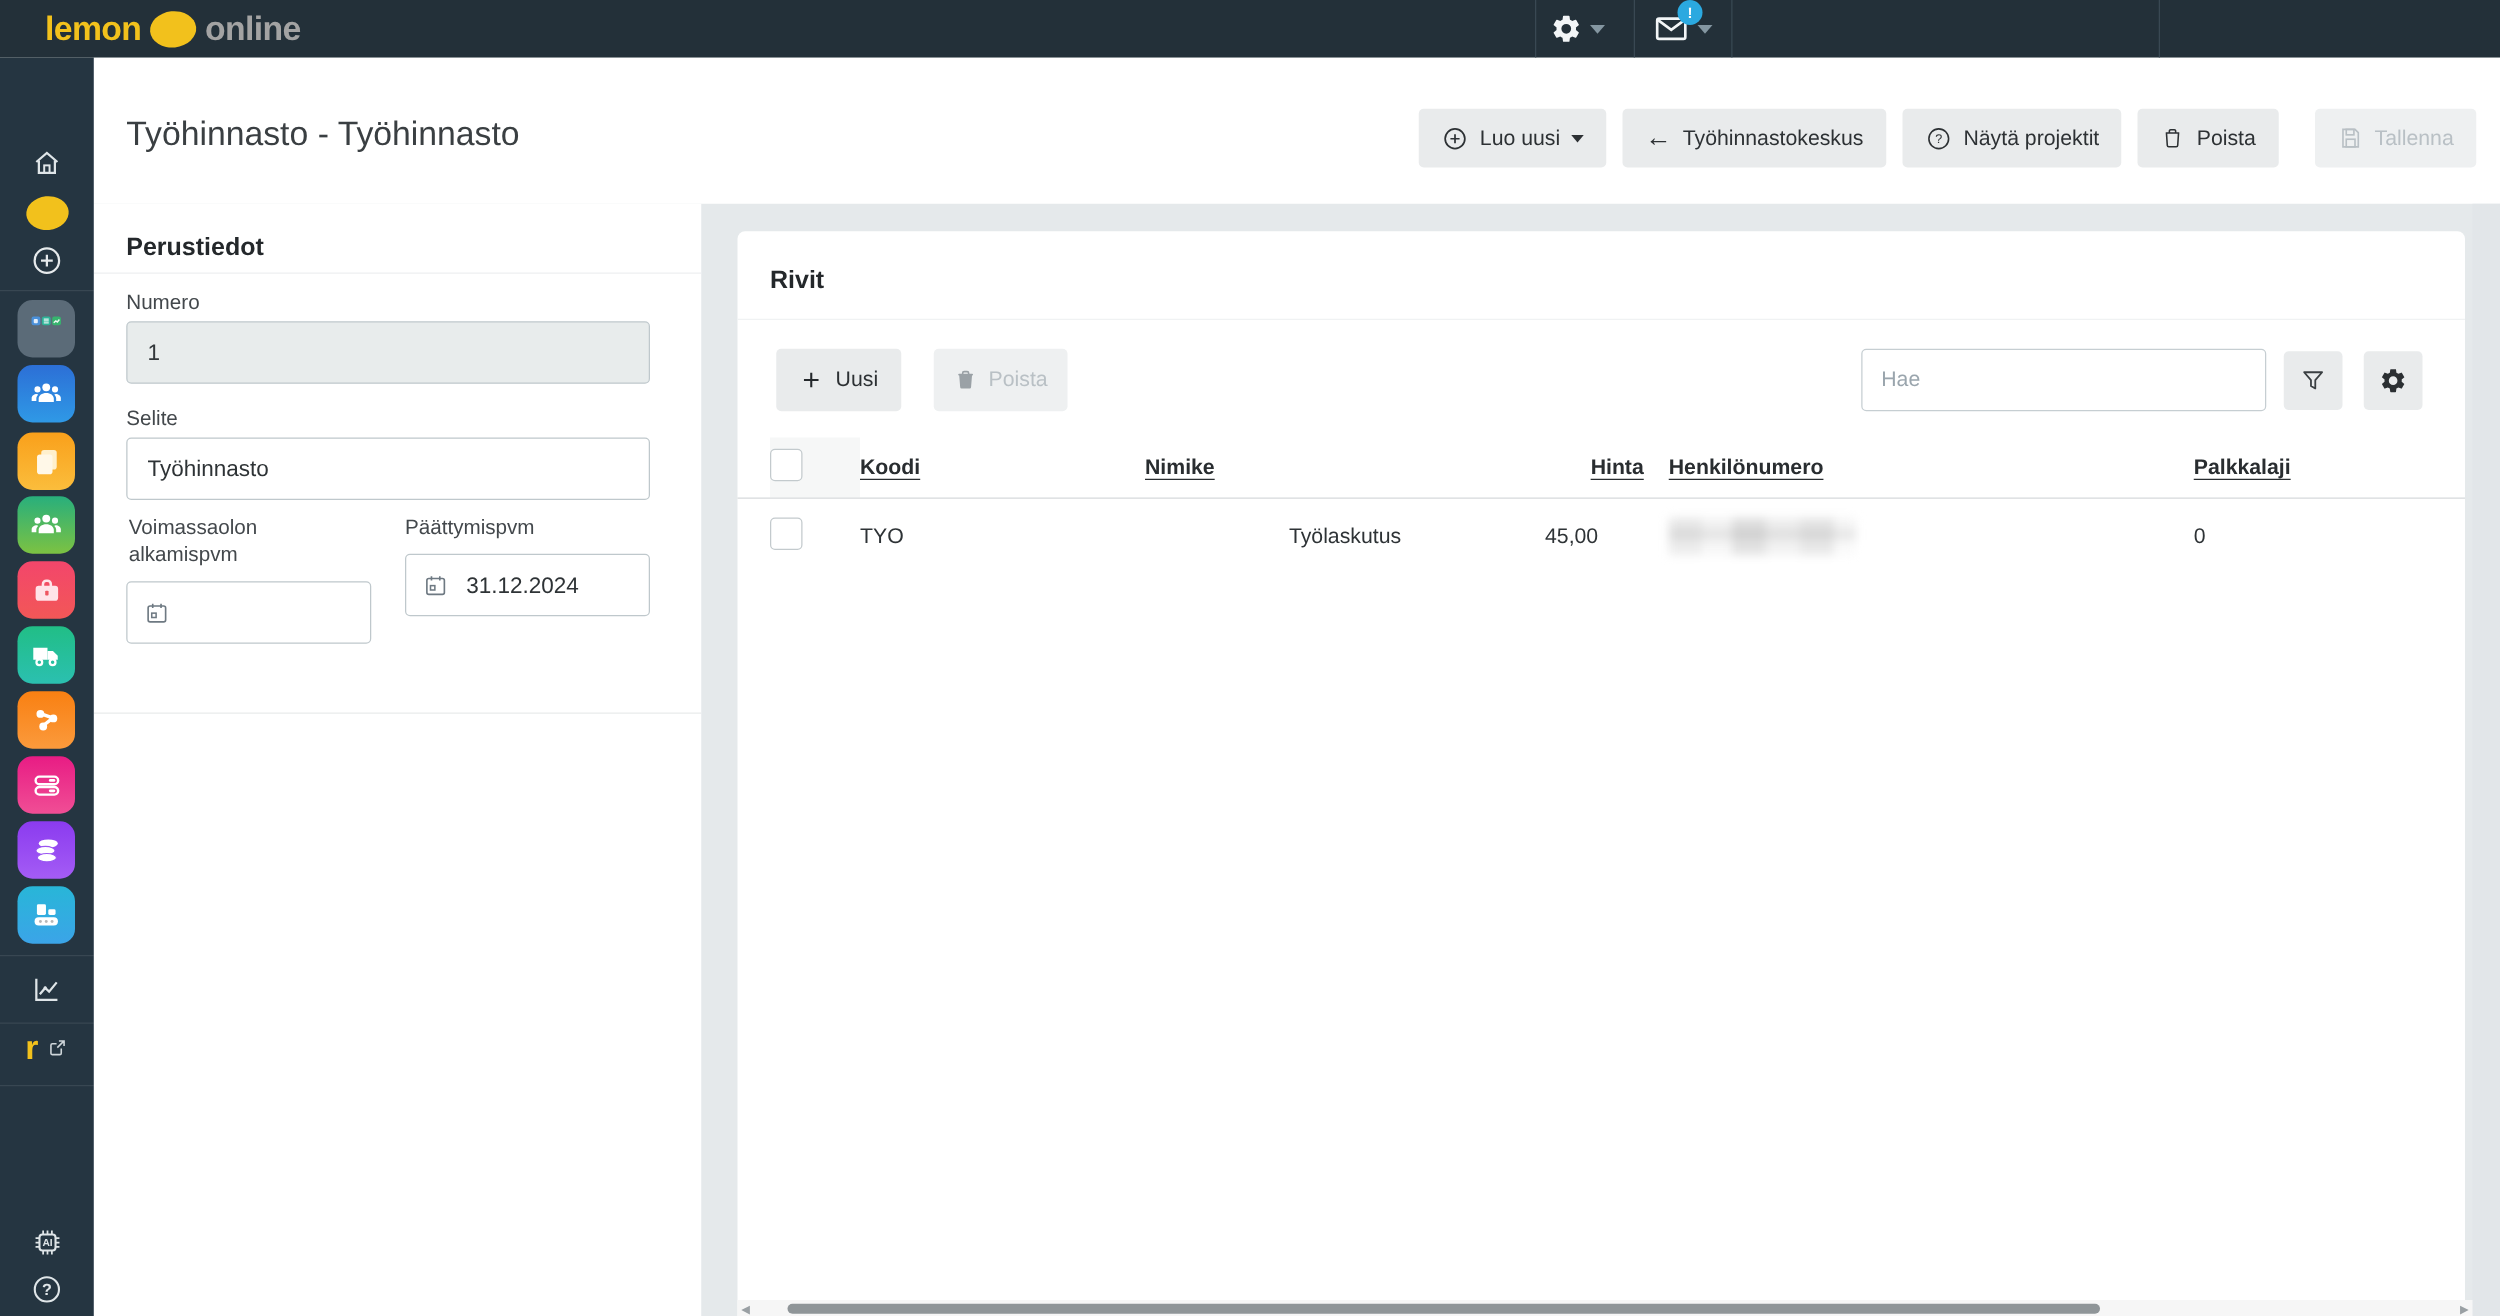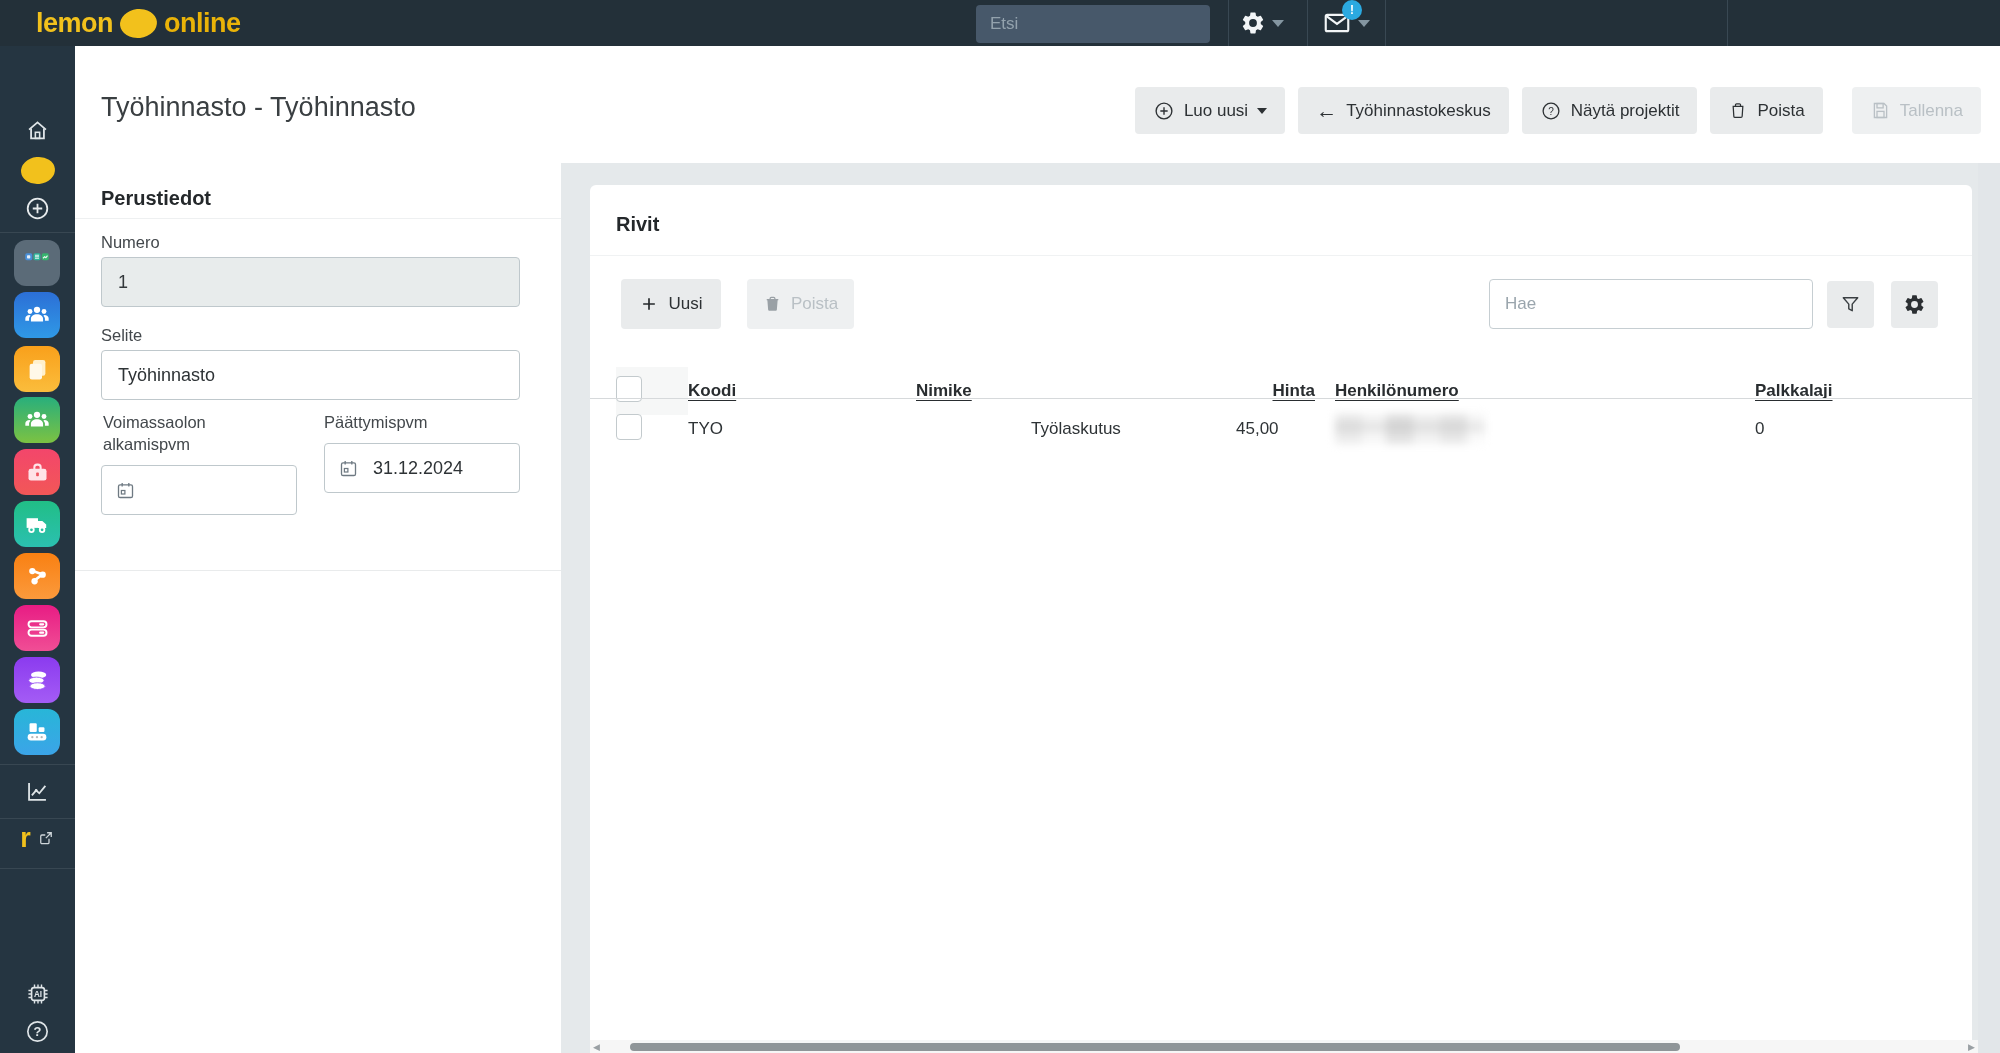--- a/index.html
+++ b/index.html
@@ -5,21 +5,21 @@
   * { margin:0; padding:0; box-sizing:border-box; }
   html,body { width:2000px; height:1053px; overflow:hidden; }
   body { font-family:"Liberation Sans","DejaVu Sans",sans-serif; background:#e5e9eb; position:relative; }
   #root { position:absolute; inset:0; width:1988px; height:1053px; }
 
   
   .topbar { position:absolute; left:0; top:0; width:2000px; height:46px; background:#233039; z-index:5; }
   .logo { position:absolute; left:36px; top:0; height:46px; display:flex; align-items:center; gap:7px; }
   .logo .word { font-size:27px; font-weight:700; letter-spacing:-.5px; }
   .logo .w1 { color:#f2c11c; }
-  .logo .w2 { color:#eab308; }
+  .logo .w2 { color:#a3a3a3; }
   .lemon-ellipse { width:37px; height:29px; background:#f2c11c; border-radius:50%; transform:rotate(-6deg); }
   .tb-search { position:absolute; left:976px; top:5px; width:234px; height:38px; background:#47586a; border:none; border-radius:4px; color:#e8edf0; font-size:17px; padding:0 14px; outline:none; }
   .tb-search::placeholder { color:#93a2ad; }
   .tb-div { position:absolute; top:0; width:1px; height:46px; background:#394853; }
   .tb-icon-group { position:absolute; top:0; height:46px; display:flex; align-items:center; gap:6px; }
   .caret-down { width:0; height:0; border-left:6px solid transparent; border-right:6px solid transparent; border-top:7px solid #8496a1; }
   .mail-wrap { position:relative; width:30px; height:30px; }
   .mail-badge { position:absolute; right:-10px; top:-8px; width:20px; height:20px; border-radius:50%; background:#2ba9e0; color:#fff; font-size:12px; font-weight:700; display:flex; align-items:center; justify-content:center; }
 
   
@@ -55,21 +55,21 @@
   .btn.small { height:50px; font-size:17px; }
   .uusi-btn { position:absolute; left:31px; top:94px; width:100px; justify-content:center; padding:0; }
   .poista2-btn { position:absolute; left:141px; top:94px; width:107px; justify-content:center; padding:0; }
   .hae-input { position:absolute; left:899px; top:94px; width:324px; height:50px; border:1px solid #c6ced2; border-radius:4px; font-size:17px; padding:0 15px; outline:none; color:#2e3336; font-family:inherit; }
   .hae-input::placeholder { color:#9aa5ad; }
   .icon-btn { position:absolute; top:96px; width:47px; height:47px; background:#e9ebec; border:none; border-radius:4px; display:flex; align-items:center; justify-content:center; cursor:pointer; }
   .filter-btn { left:1237px; }
   .gearsq-btn { left:1301px; }
 
   
-  .thead { position:absolute; left:0; top:182px; width:1382px; height:48px; }
+  .thead { position:absolute; left:0; top:165px; width:1382px; height:48px; }
   .thead .cb-bg { position:absolute; left:26px; top:0; width:72px; height:48px; background:#f6f7f7; }
   .thead-border { position:absolute; left:0; top:213px; width:1382px; height:1px; background:#d6d9db; }
   .trow { position:absolute; left:0; top:214px; width:1382px; height:60px; }
   .cells { position:absolute; left:26px; top:0; height:100%; display:flex; align-items:center; }
   .cell { font-size:17px; color:#2e3336; }
   .cell.hdr { font-weight:700; color:#292d30; text-decoration:underline; text-underline-offset:4px; }
   .checkbox { width:26px; height:26px; border:1px solid #c3cacd; border-radius:4px; background:#fff; cursor:pointer; }
   .pixelated { width:150px; height:30px; border-radius:2px; filter:blur(4px);
     background-image:
       linear-gradient(90deg,#ececec 0 18%,#f7f7f7 18% 34%,#e2e2e2 34% 52%,#f2f2f2 52% 70%,#e8e8e8 70% 88%,#fafafa 88%),
@@ -88,21 +88,20 @@
 <body>
 
 <div id="root">
 
   <div class="topbar">
     <div class="logo">
       <span class="word w1">lemon</span>
       <span class="lemon-ellipse"></span>
       <span class="word w2">online</span>
     </div>
-    <input class="tb-search" placeholder="Etsi" style="">
     <div class="tb-div" style="left:1228px"></div>
     <div class="tb-icon-group" style="left:1240px">
       <svg width="26" height="26" viewBox="0 0 24 24">
           <path fill="#f2f5f7" d="M19.14 12.94c.04-.3.06-.61.06-.94s-.02-.64-.07-.94l2.03-1.58a.49.49 0 0 0 .12-.61l-1.92-3.32a.49.49 0 0 0-.59-.22l-2.39.96c-.5-.38-1.03-.7-1.62-.94l-.36-2.54a.48.48 0 0 0-.48-.41h-3.84c-.24 0-.43.17-.47.41l-.36 2.54c-.59.24-1.13.57-1.62.94l-2.39-.96a.49.49 0 0 0-.59.22L2.73 8.87c-.12.21-.08.47.12.61l2.03 1.58c-.05.3-.09.63-.09.94s.02.64.07.94l-2.03 1.58a.49.49 0 0 0-.12.61l1.92 3.32c.12.22.37.29.59.22l2.39-.96c.5.38 1.03.7 1.62.94l.36 2.54c.05.24.24.41.48.41h3.84c.24 0 .44-.17.47-.41l.36-2.54c.59-.24 1.13-.56 1.62-.94l2.39.96c.22.08.47 0 .59-.22l1.92-3.32c.12-.22.07-.47-.12-.61l-2.01-1.58zM12 15.6A3.6 3.6 0 1 1 12 8.4a3.6 3.6 0 0 1 0 7.2z"></path>
         </svg>
       <span class="caret-down"></span>
     </div>
     <div class="tb-div" style="left:1307px"></div>
     <div class="tb-icon-group" style="left:1322px">
       <span class="mail-wrap">

